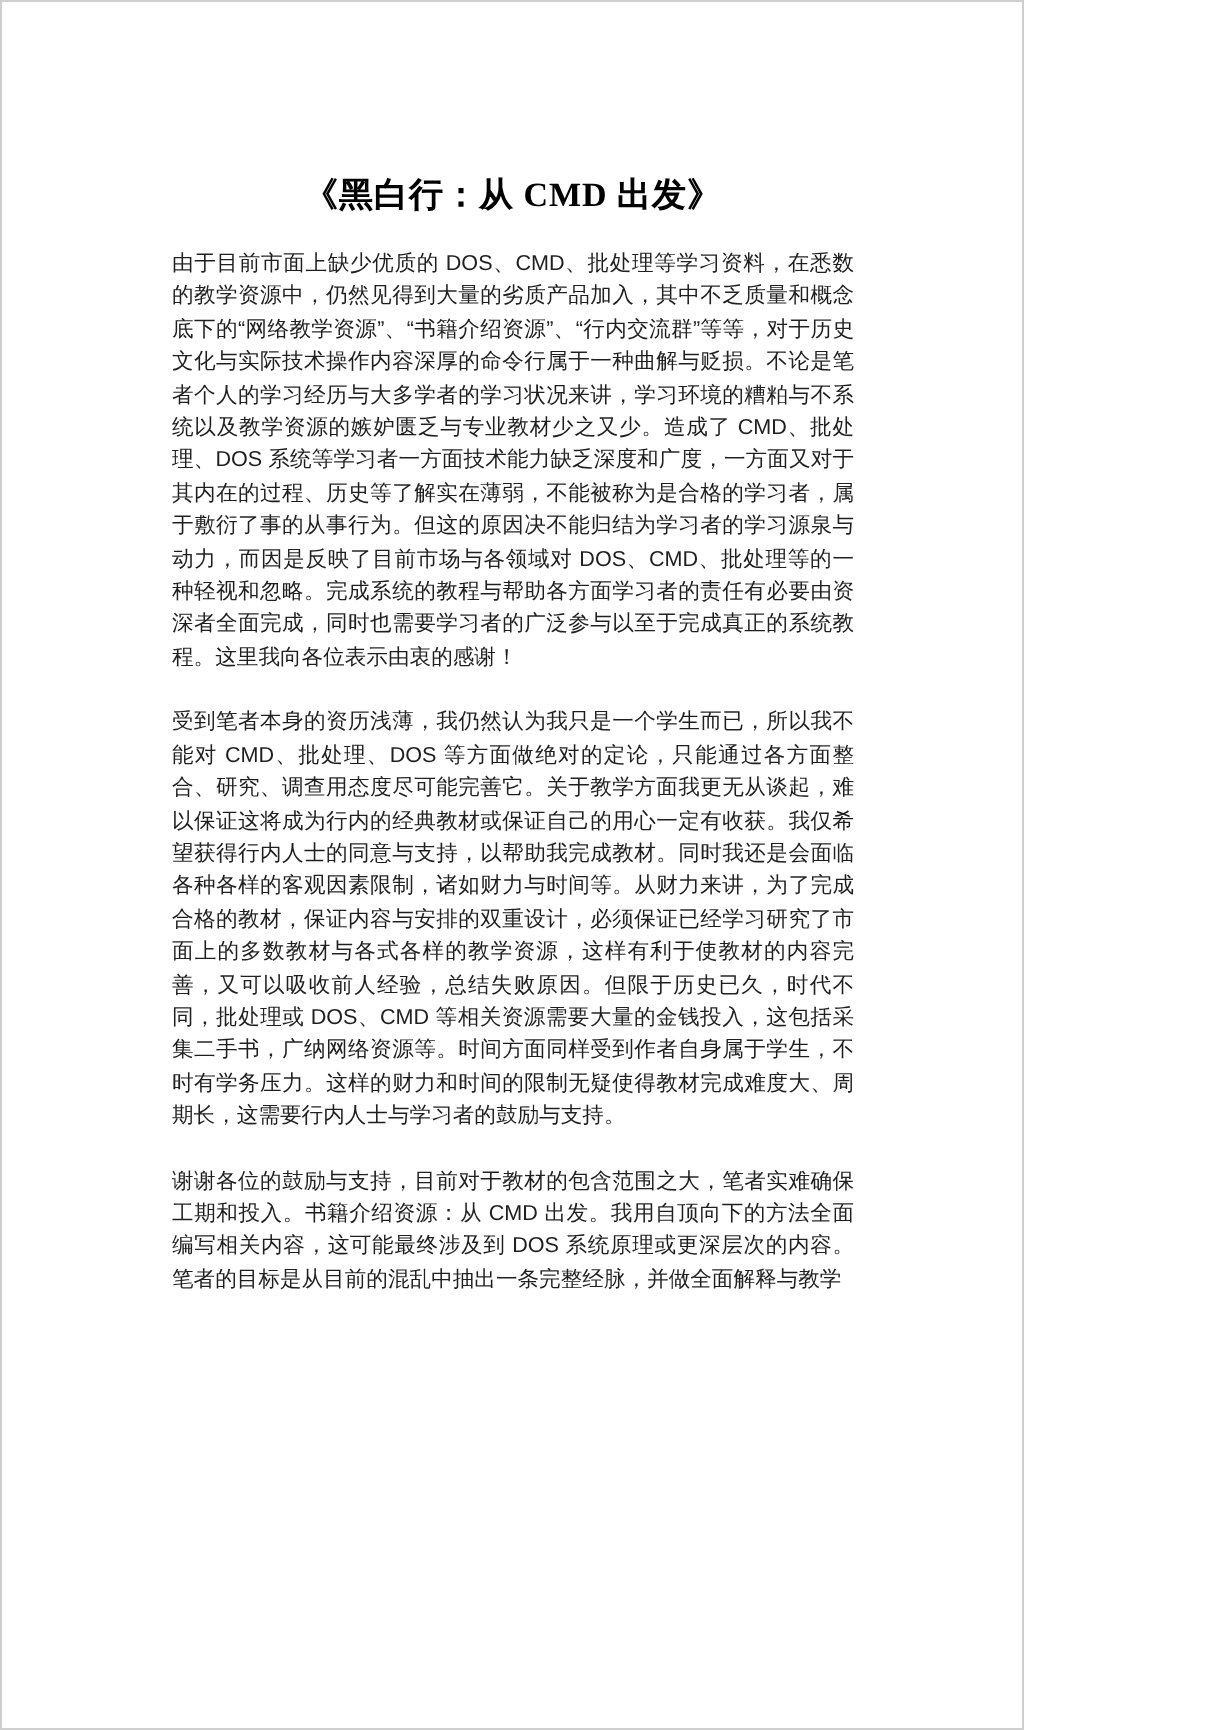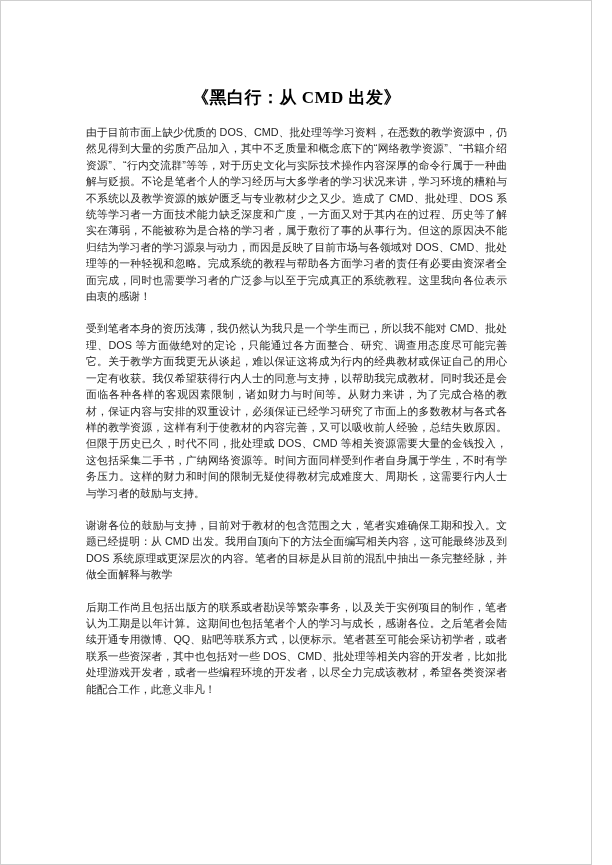--- a/index.html
+++ b/index.html
@@ -2,21 +2,21 @@
 <html><head>
 <meta charset="utf-8">
 <style>
   html, body {
     margin: 0;
     padding: 0;
     background: #ffffff;
   }
   .page {
     position: relative;
-    width: 592px;
+    width: 512px;
     height: 865px;
     box-sizing: border-box;
     background: #ffffff;
     border: 1px solid #cfcfcf;
     padding: 86px 84px 40px 85px;
     overflow: hidden;
     font-family: "Liberation Sans", sans-serif;
   }
   .doc-title {
     margin: 0 0 15px 0;
@@ -41,16 +41,15 @@
   }
 </style>
 </head>
 <body>
 
 <div class="page">
   <h1 class="doc-title">《黑白行：从 CMD 出发》</h1>
   <div class="doc-body">
     <p>由于目前市面上缺少优质的 DOS、CMD、批处理等学习资料，在悉数的教学资源中，仍然见得到大量的劣质产品加入，其中不乏质量和概念底下的“网络教学资源”、“书籍介绍资源”、“行内交流群”等等，对于历史文化与实际技术操作内容深厚的命令行属于一种曲解与贬损。不论是笔者个人的学习经历与大多学者的学习状况来讲，学习环境的糟粕与不系统以及教学资源的嫉妒匮乏与专业教材少之又少。造成了 CMD、批处理、DOS 系统等学习者一方面技术能力缺乏深度和广度，一方面又对于其内在的过程、历史等了解实在薄弱，不能被称为是合格的学习者，属于敷衍了事的从事行为。但这的原因决不能归结为学习者的学习源泉与动力，而因是反映了目前市场与各领域对 DOS、CMD、批处理等的一种轻视和忽略。完成系统的教程与帮助各方面学习者的责任有必要由资深者全面完成，同时也需要学习者的广泛参与以至于完成真正的系统教程。这里我向各位表示由衷的感谢！</p>
     <p>受到笔者本身的资历浅薄，我仍然认为我只是一个学生而已，所以我不能对 CMD、批处理、DOS 等方面做绝对的定论，只能通过各方面整合、研究、调查用态度尽可能完善它。关于教学方面我更无从谈起，难以保证这将成为行内的经典教材或保证自己的用心一定有收获。我仅希望获得行内人士的同意与支持，以帮助我完成教材。同时我还是会面临各种各样的客观因素限制，诸如财力与时间等。从财力来讲，为了完成合格的教材，保证内容与安排的双重设计，必须保证已经学习研究了市面上的多数教材与各式各样的教学资源，这样有利于使教材的内容完善，又可以吸收前人经验，总结失败原因。但限于历史已久，时代不同，批处理或 DOS、CMD 等相关资源需要大量的金钱投入，这包括采集二手书，广纳网络资源等。时间方面同样受到作者自身属于学生，不时有学务压力。这样的财力和时间的限制无疑使得教材完成难度大、周期长，这需要行内人士与学习者的鼓励与支持。</p>
-    <p>谢谢各位的鼓励与支持，目前对于教材的包含范围之大，笔者实难确保工期和投入。文题已经提明：从 CMD 出发。我用自顶向下的方法全面编写相关内容，这可能最终涉及到 DOS 系统原理或更深层次的内容。笔者的目标是从目前的混乱中抽出一条完整经脉，并做全面解释与教学</p>
-    <p>后期工作尚且包括出版方的联系或者勘误等繁杂事务，以及关于实例项目的制作，笔者认为工期是以年计算。这期间也包括笔者个人的学习与成长，感谢各位。之后笔者会陆续开通专用微博、QQ、贴吧等联系方式，以便标示。笔者甚至可能会采访初学者，或者联系一些资深者，其中也包括对一些 DOS、CMD、批处理等相关内容的开发者，比如批处理游戏开发者，或者一些编程环境的开发者，以尽全力完成该教材，希望各类资深者能配合工作，此意义非凡！</p>
+    <p>谢谢各位的鼓励与支持，目前对于教材的包含范围之大，笔者实难确保工期和投入。书籍介绍资源：从 CMD 出发。我用自顶向下的方法全面编写相关内容，这可能最终涉及到 DOS 系统原理或更深层次的内容。笔者的目标是从目前的混乱中抽出一条完整经脉，并做全面解释与教学</p>
   </div>
 </div>
 
 </body></html>

